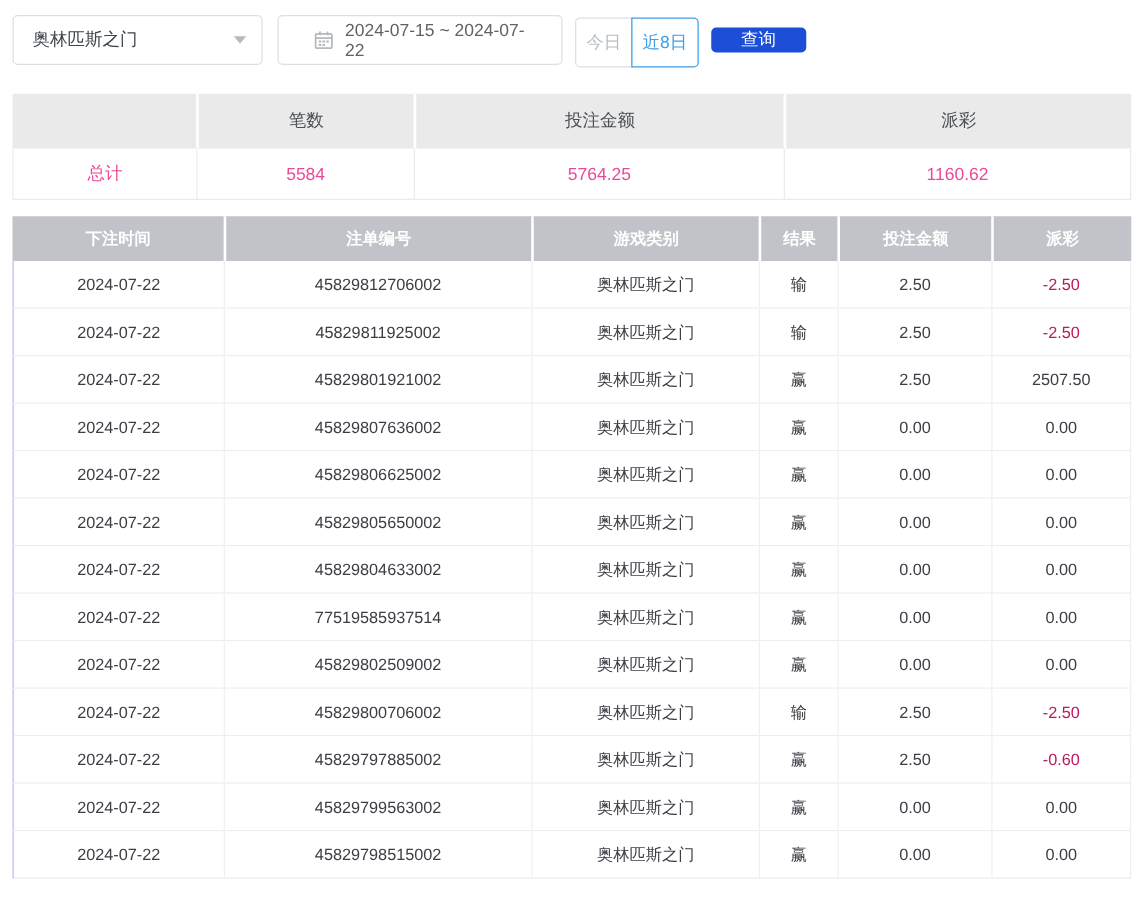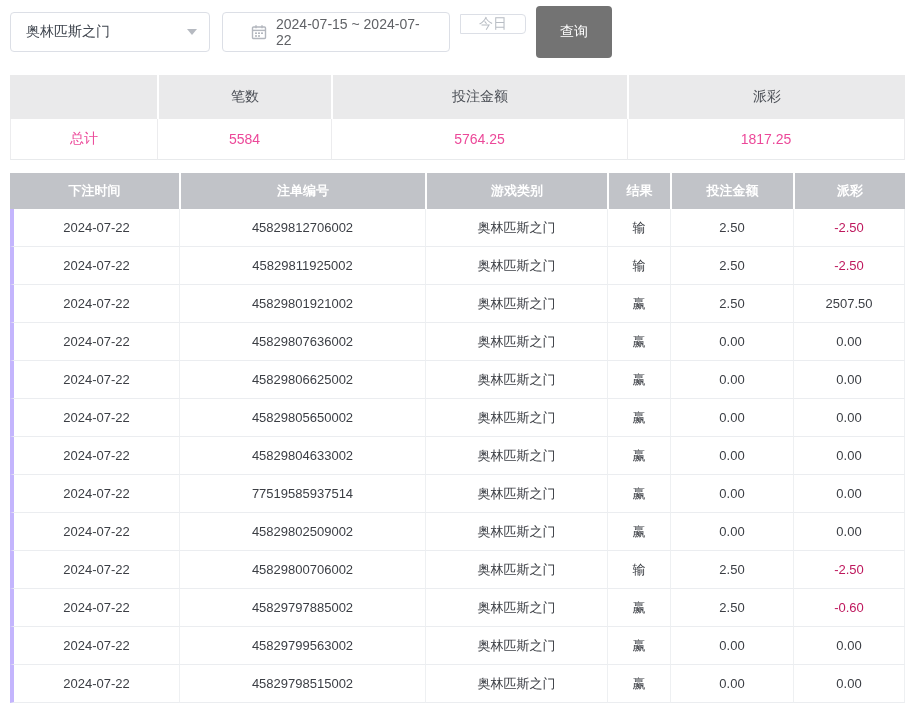--- a/index.html
+++ b/index.html
@@ -30,29 +30,29 @@
     width:0; height:0; border-left:5px solid transparent; border-right:5px solid transparent;
     border-top:6px solid #b6bac1;
   }
   .date-box{
     width:228px; height:40px; border:1px solid #dcdfe6; border-radius:4px;
     display:flex; align-items:center; gap:9px; padding:0 28px; margin-left:12px;
     font-size:14px; color:#606266; cursor:pointer; background:#fff;
   }
   .btn-group{ display:flex; margin-left:10px; height:36px; }
   .btn-group .qbtn{
-    height:20px; padding:0 18px; background:#fff; border:1px solid #dcdfe6;
+    height:40px; padding:0 8px; background:#fff; border:1px solid #dcdfe6;
     font-size:14px; color:#b8bdc4; cursor:pointer; margin-left:-1px; position:relative;
   }
   .btn-group .qbtn:first-child{ border-radius:4px 0 0 4px; margin-left:0; }
   .btn-group .qbtn:last-child{ border-radius:0 4px 4px 0; }
   .btn-group .qbtn.active{ color:#3d9fe8; border-color:#3d9fe8; z-index:2; }
   .search-btn{
-    height:52px; padding:0 24px; margin-left:10px; border:none; border-radius:4px;
-    background:#737373; color:#fff; font-size:14px; cursor:pointer;
+    height:20px; padding:0 24px; margin-left:10px; border:none; border-radius:4px;
+    background:#1d4ed8; color:#fff; font-size:14px; cursor:pointer;
   }
 
   
   table{ border-collapse:separate; border-spacing:0; table-layout:fixed; width:895px; }
   td,th{ text-align:center; overflow:hidden; white-space:nowrap; }
 
   .summary-table{ margin-top:23px; }
   .summary-table thead td{
     height:44px; background:#eaeaeb; font-size:14px; color:#4a4e55;
     border-left:2px solid #fff;
@@ -68,21 +68,21 @@
   .records-table{ margin-top:13px; }
   .records-table thead th{
     height:36px; background:#c1c3c8; color:#fff; font-size:13px; font-weight:bold;
     border-left:2px solid #fff;
   }
   .records-table thead th:first-child{ border-left:none; }
   .records-table tbody td{
     height:38px; background:#fff; font-size:13px; color:#3b3e44;
     border-bottom:1px solid #ebedf0; border-left:1px solid #eef0f2;
   }
-  .records-table tbody td:first-child{ border-left:4px solid #c4b5fd;text-align:center; }
+  .records-table tbody td:first-child{ border-left:1px solid #c4b5fd;text-align:center; }
   .records-table tbody td:last-child{ border-right:1px solid #eef0f2; }
   .records-table tbody td.neg{ color:#be185d; }
 </style>
 </head>
 <body>
 
 <div class="page">
 
 
   <div class="filter-row">
@@ -103,20 +103,21 @@
             <rect x="10" y="8.4" width="2" height="1.6" fill="#b3b7be"></rect>
             <rect x="4" y="11.2" width="2" height="1.6" fill="#b3b7be"></rect>
             <rect x="7" y="11.2" width="2" height="1.6" fill="#b3b7be"></rect>
           </svg>
       </span>
       <span>2024-07-15 ~ 2024-07-22</span>
     </div>
 
     <div class="btn-group">
       <button class="qbtn">今日</button>
+      <button class="qbtn active">近8日</button>
     </div>
 
     <button class="search-btn">查询</button>
   </div>
 
   <table class="summary-table">
     <colgroup>
         <col style="width:147px">
         <col style="width:174px">
         <col style="width:296px">
@@ -128,21 +129,21 @@
         <td>笔数</td>
         <td>投注金额</td>
         <td>派彩</td>
       </tr>
     </thead>
     <tbody>
       <tr>
         <td>总计</td>
         <td>5584</td>
         <td>5764.25</td>
-        <td>1817.25</td>
+        <td>1160.62</td>
       </tr>
     </tbody>
   </table>
 
   <table class="records-table">
     <colgroup>
         <col style="width:169px">
         <col style="width:246px">
         <col style="width:182px">
         <col style="width:63px">

